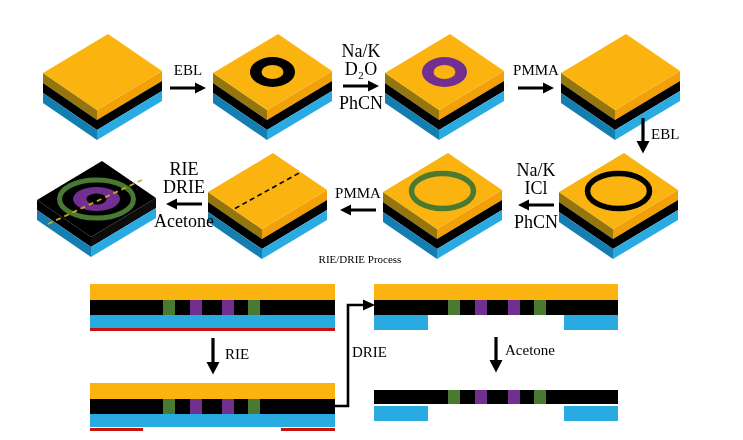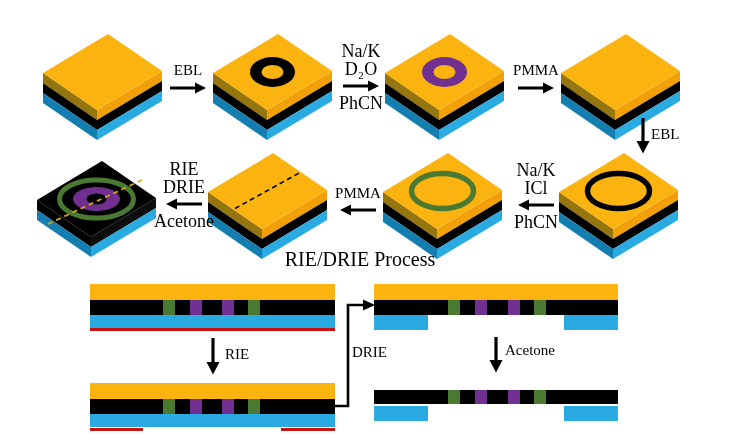--- a/index.html
+++ b/index.html
@@ -139,21 +139,21 @@
 </div>
 
 <svg class="chip8" viewBox="0 0 121 98" style="left:36px;top:160px">
   <use href="#chipbase2"></use>
   <ellipse cx="60.5" cy="39" rx="37" ry="19" fill="none" stroke="var(--green)" stroke-width="5"></ellipse>
   <ellipse cx="60.5" cy="39" rx="23.5" ry="12" fill="var(--purple)"></ellipse>
   <ellipse cx="60.5" cy="39" rx="10" ry="5.5" fill="#000"></ellipse>
   <line x1="12" y1="64" x2="106" y2="20" stroke="var(--dash-gold)" stroke-width="1.8" stroke-dasharray="5 4"></line>
 </svg>
 
-<div class="lbl" style="left:280px;top:251px;width:160px;font-size:20px">RIE/DRIE Process</div>
+<div class="lbl" style="left:280px;top:251px;width:160px;font-size:11px">RIE/DRIE Process</div>
 
 <div class="cs" style="left:90px;top:284px;width:245px;height:47px">
   <div class="csl gold" style="top:0;height:16px"></div>
   <div class="csl blkbg" style="top:16px;height:15px">
     <i class="seg g" style="left:73px;width:12px"></i>
     <i class="seg p" style="left:100px;width:12px"></i>
     <i class="seg p" style="left:132px;width:12px"></i>
     <i class="seg g" style="left:158px;width:12px"></i>
   </div>
   <div class="csl cyanbg" style="top:31px;height:13px"></div>

